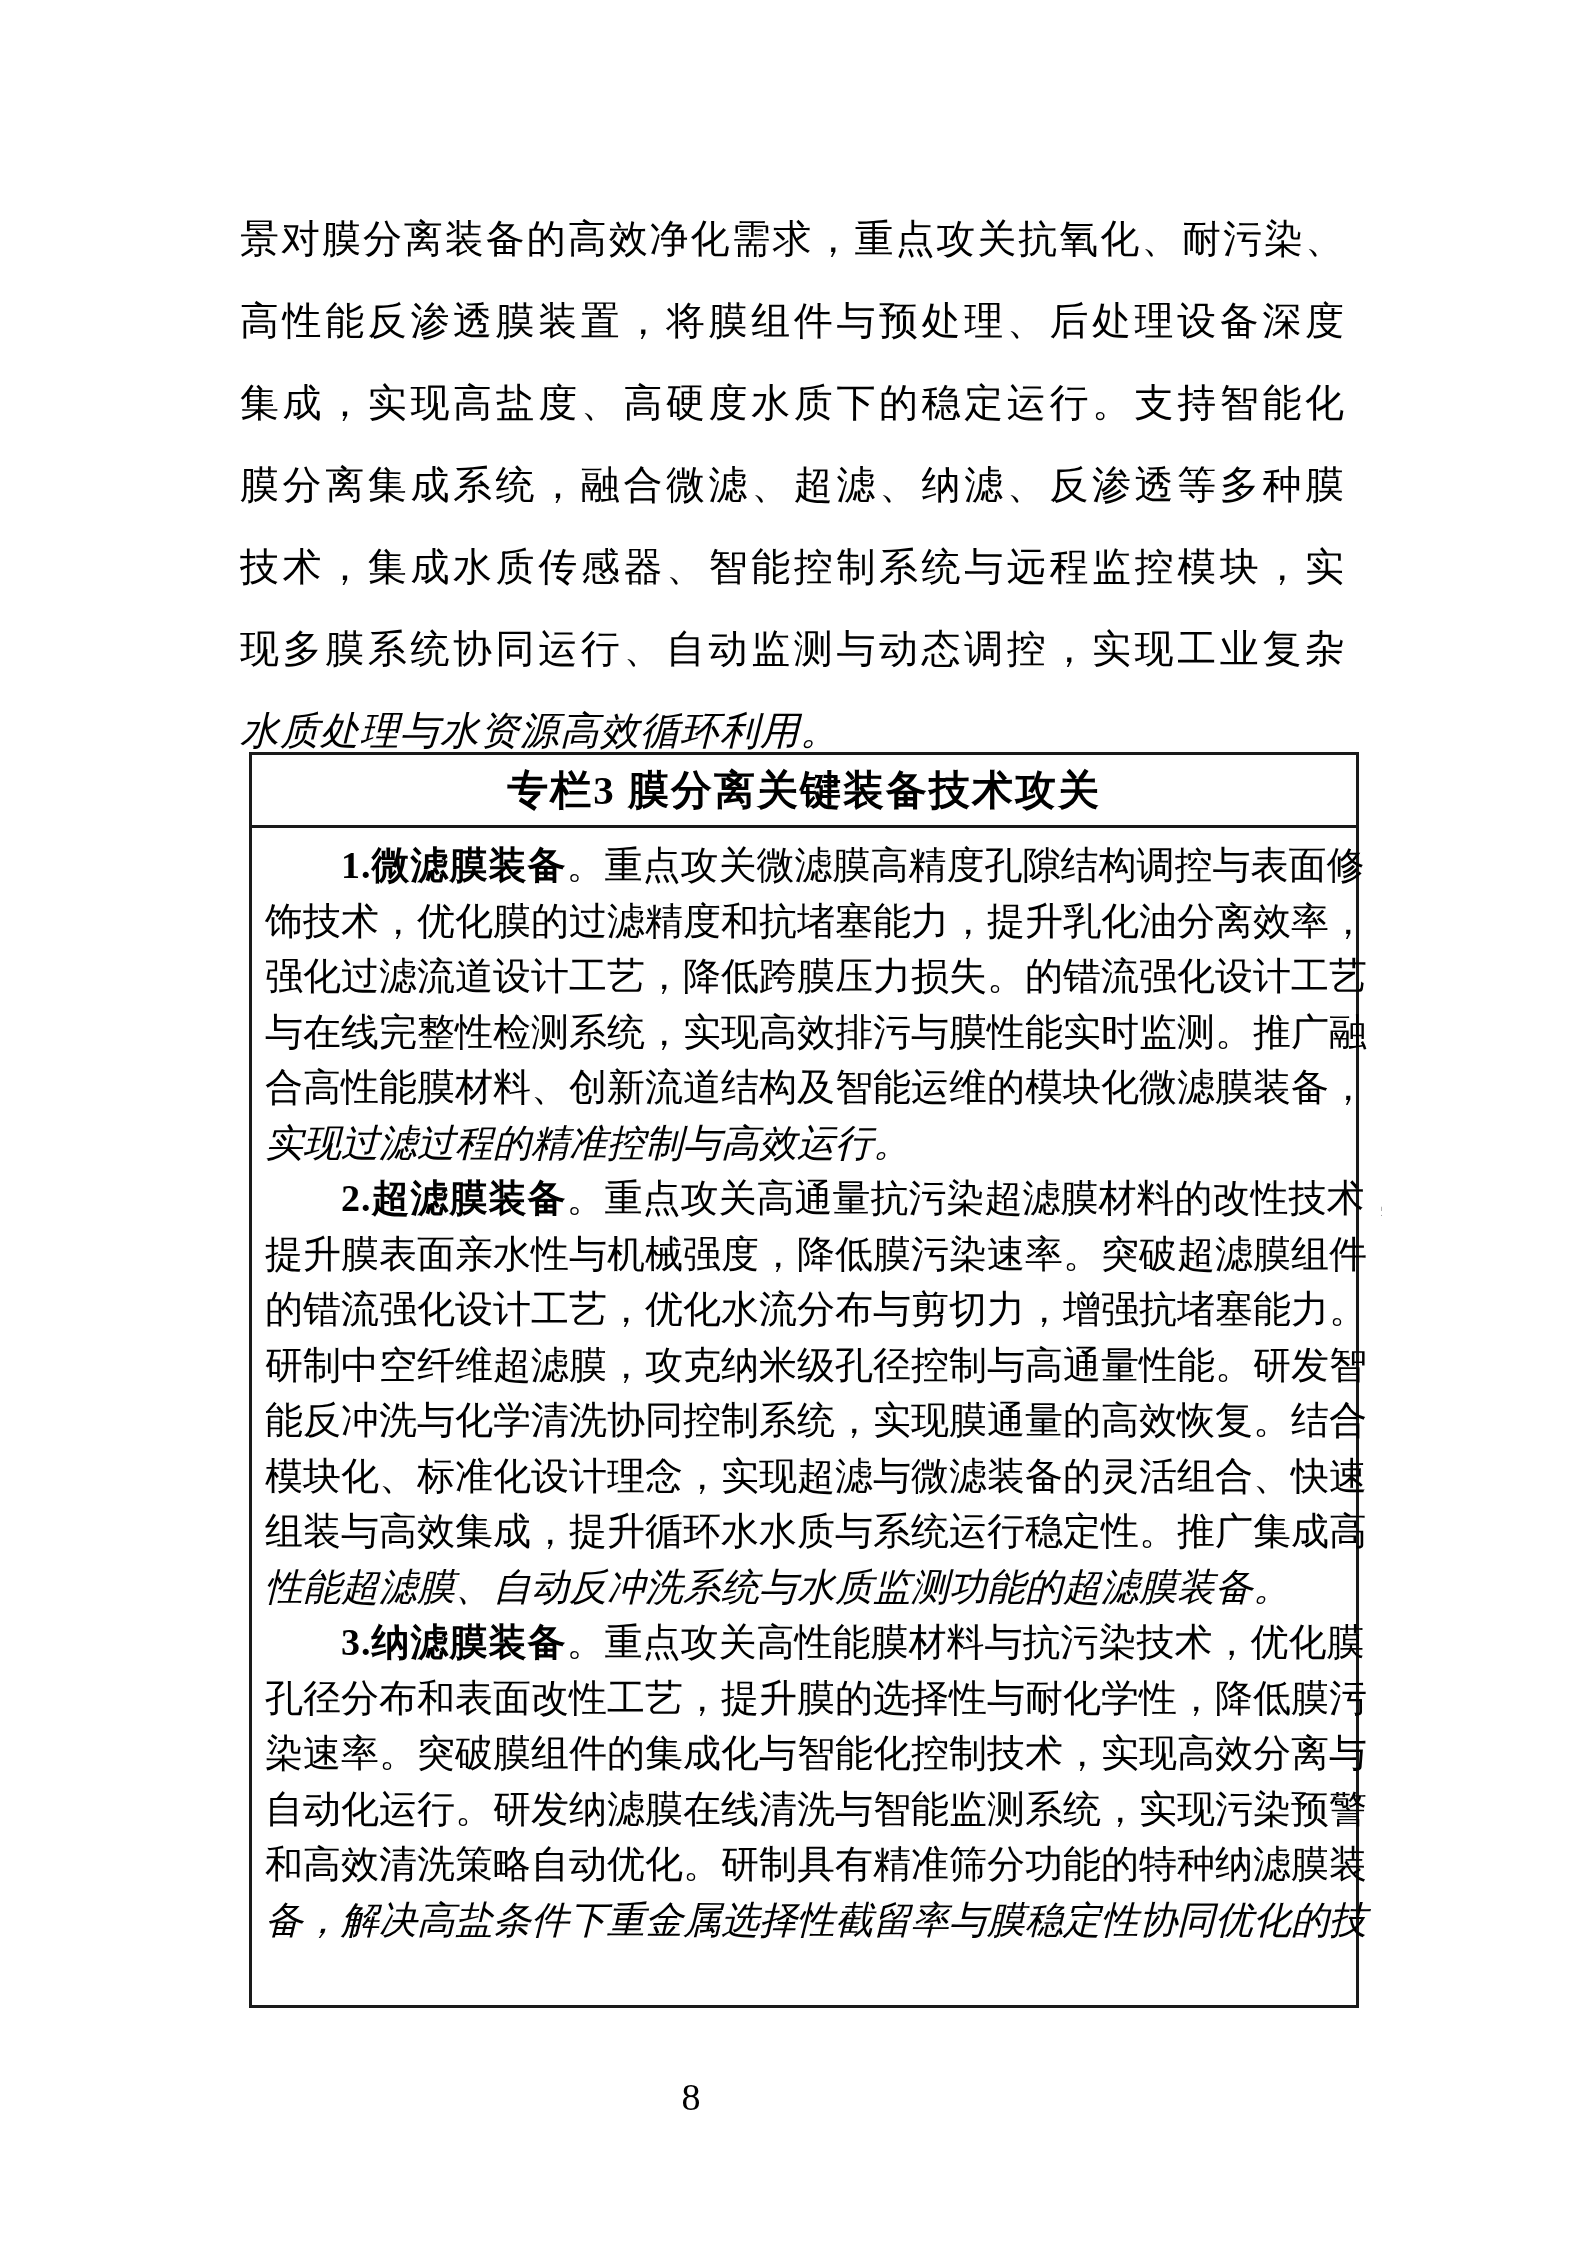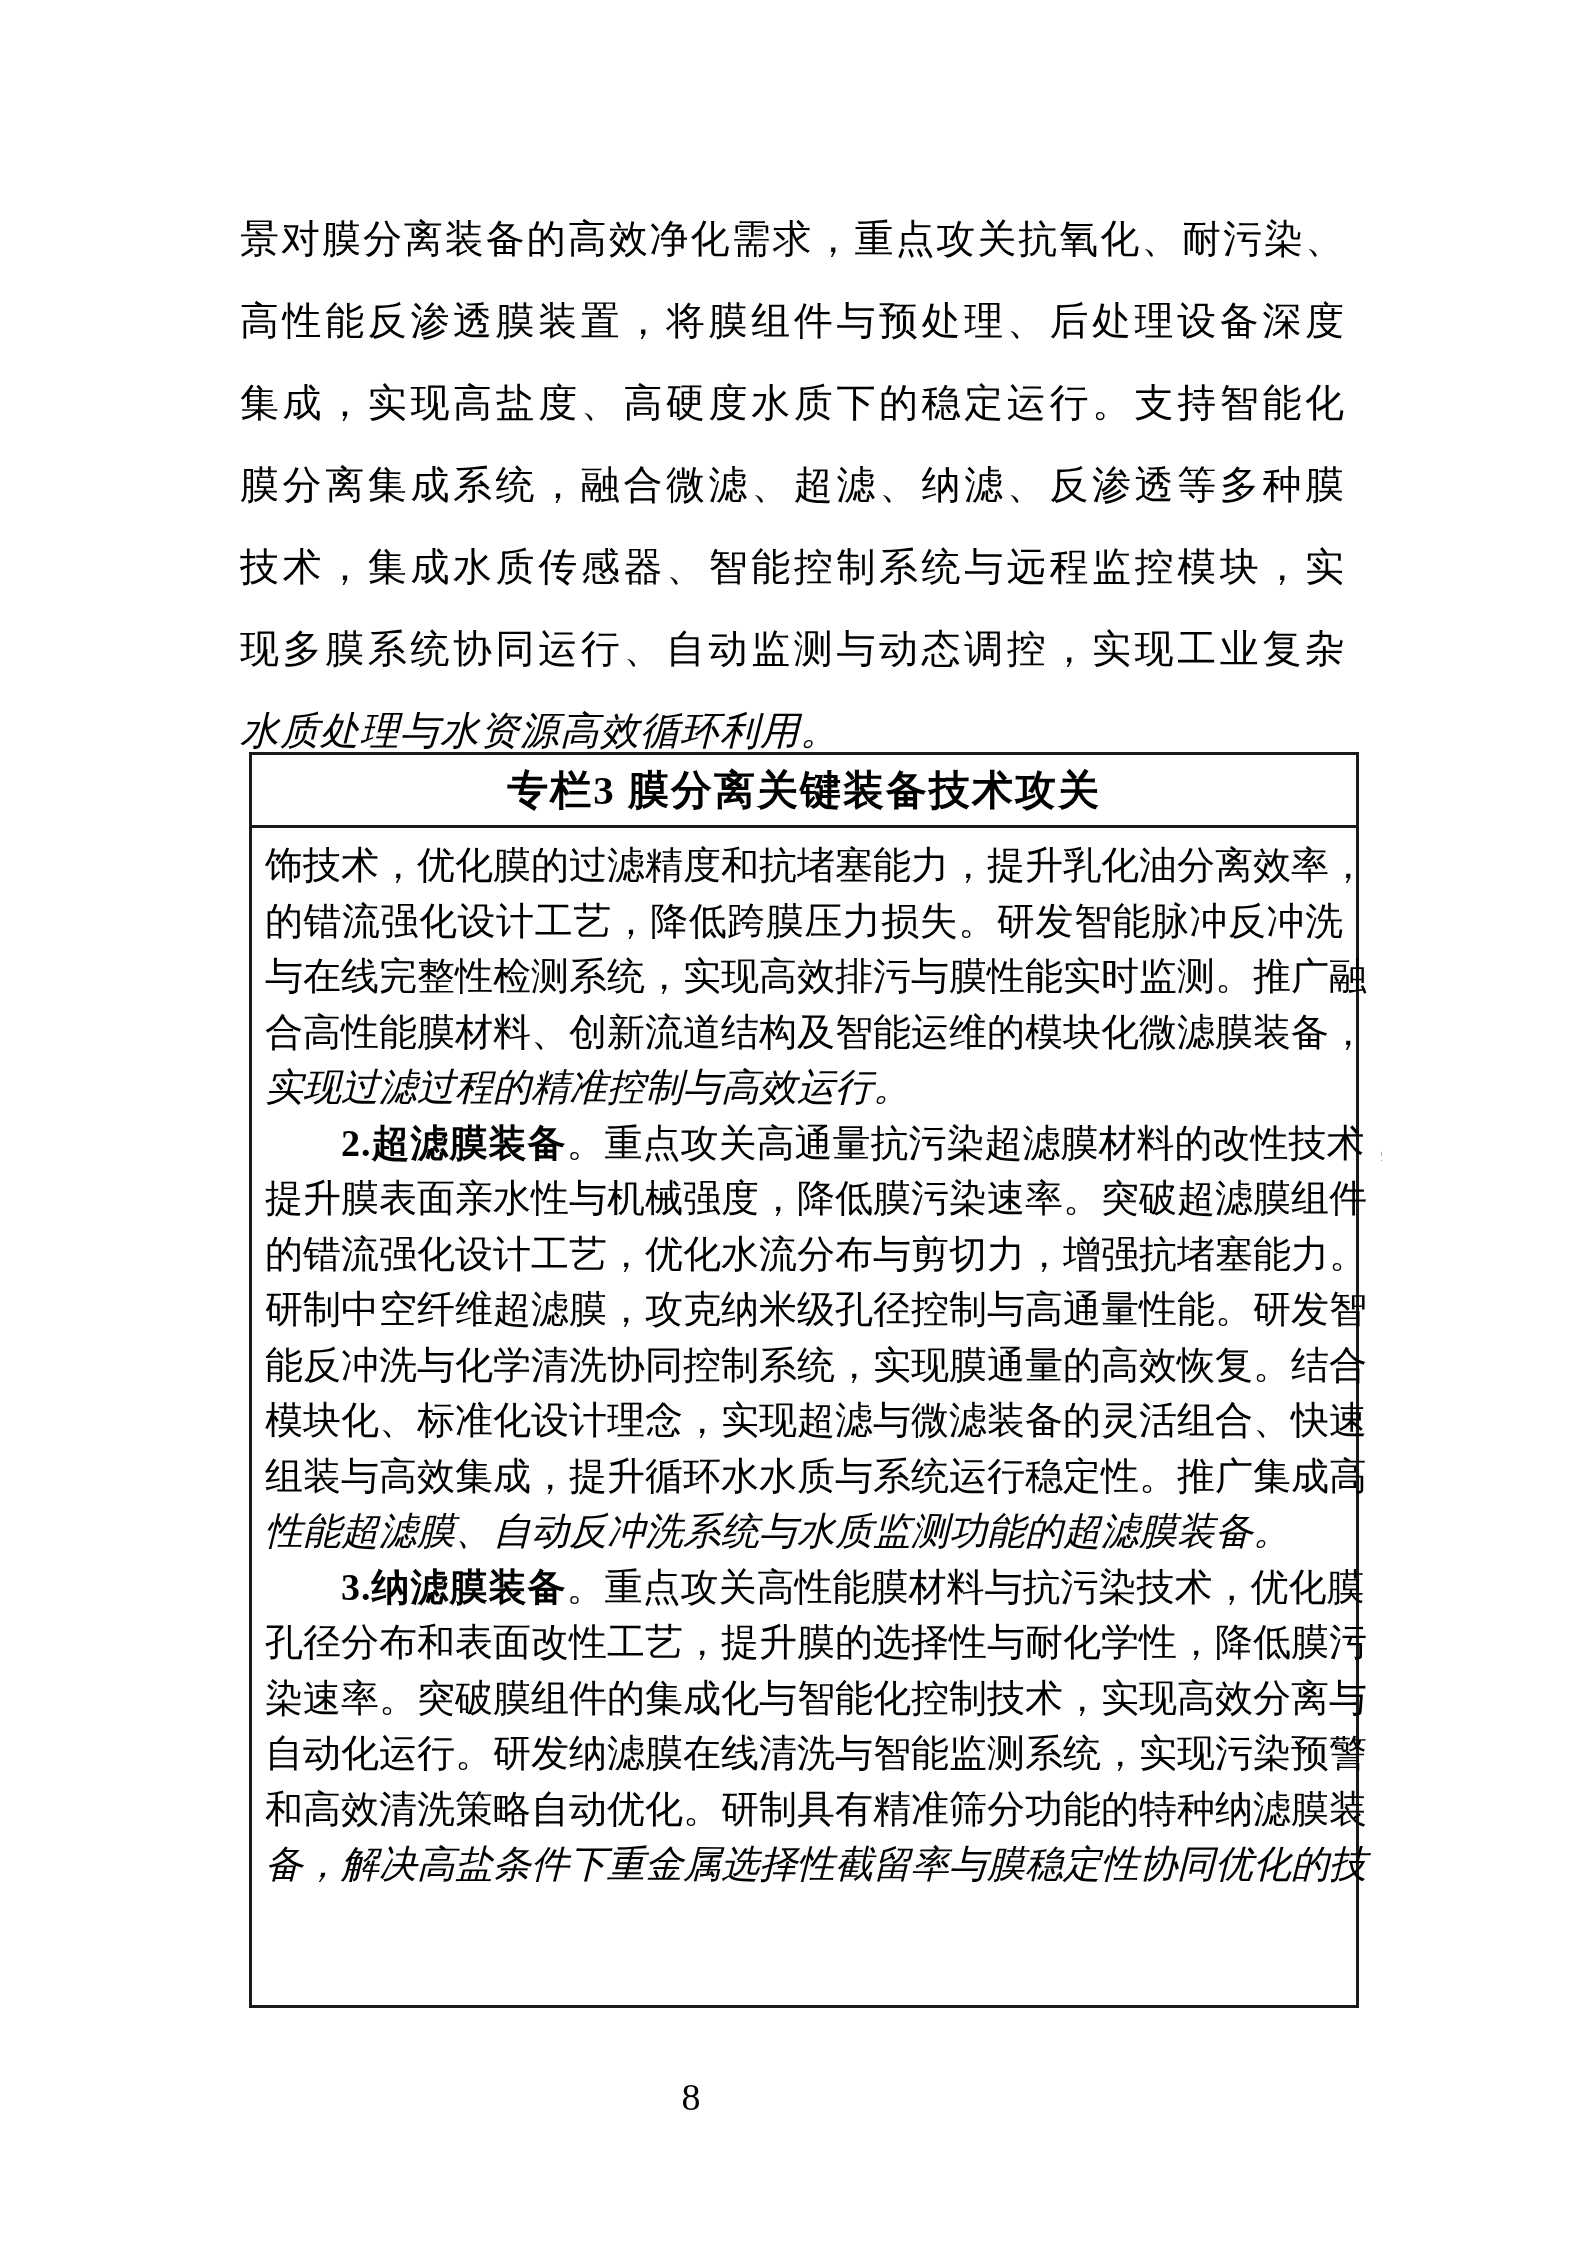--- a/index.html
+++ b/index.html
@@ -93,22 +93,23 @@
       <div class="line">集成，实现高盐度、高硬度水质下的稳定运行。支持智能化</div>
       <div class="line">膜分离集成系统，融合微滤、超滤、纳滤、反渗透等多种膜</div>
       <div class="line">技术，集成水质传感器、智能控制系统与远程监控模块，实</div>
       <div class="line">现多膜系统协同运行、自动监测与动态调控，实现工业复杂</div>
       <div class="line last">水质处理与水资源高效循环利用。</div>
     </div>
 
   <div class="panel">
     <div class="panel-title">专栏3 膜分离关键装备技术攻关</div>
     <div class="panel-body">
+        <div class="line indent"><b>1.微滤膜装备</b>。重点攻关微滤膜高精度孔隙结构调控与表面修</div>
         <div class="line">饰技术，优化膜的过滤精度和抗堵塞能力，提升乳化油分离效率，</div>
-        <div class="line">的错流强化设计工艺，降低跨膜压力损失。研发智能脉冲反冲洗</div>
+        <div class="line">强化过滤流道设计工艺，降低跨膜压力损失。的错流强化设计工艺</div>
         <div class="line">与在线完整性检测系统，实现高效排污与膜性能实时监测。推广融</div>
         <div class="line">合高性能膜材料、创新流道结构及智能运维的模块化微滤膜装备，</div>
         <div class="line last">实现过滤过程的精准控制与高效运行。</div>
         <div class="line indent"><b>2.超滤膜装备</b>。重点攻关高通量抗污染超滤膜材料的改性技术，</div>
         <div class="line">提升膜表面亲水性与机械强度，降低膜污染速率。突破超滤膜组件</div>
         <div class="line">的错流强化设计工艺，优化水流分布与剪切力，增强抗堵塞能力。</div>
         <div class="line">研制中空纤维超滤膜，攻克纳米级孔径控制与高通量性能。研发智</div>
         <div class="line">能反冲洗与化学清洗协同控制系统，实现膜通量的高效恢复。结合</div>
         <div class="line">模块化、标准化设计理念，实现超滤与微滤装备的灵活组合、快速</div>
         <div class="line">组装与高效集成，提升循环水水质与系统运行稳定性。推广集成高</div>

